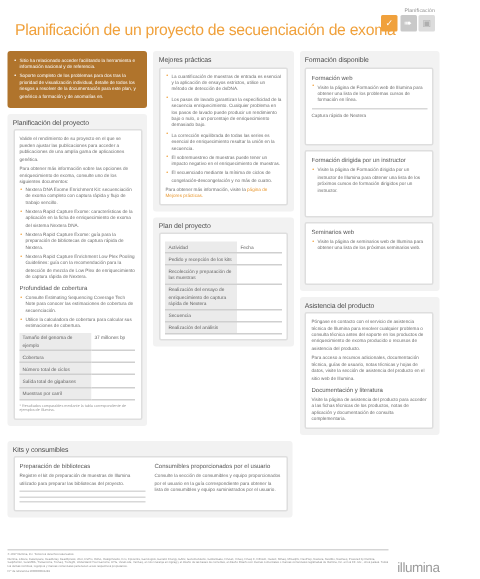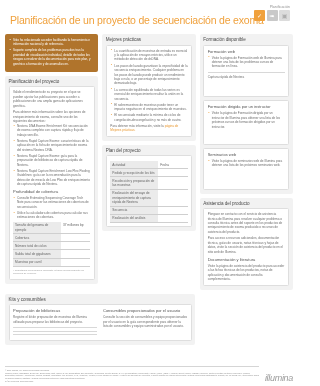--- a/index.html
+++ b/index.html
@@ -95,21 +95,21 @@
   .wide > div { flex: 1 1 0; min-width: 0; }
   .rule { height: 0.5px; background: #d8d8d8; margin: 3px 0 2.5px 0; }
 
   
   .footer {
     position: absolute; left: 5px; right: 5px; bottom: 3px;
     display: flex; align-items: flex-end; gap: 6px;
   }
   .footer-text { flex: 1; font-size: 1.9px; line-height: 1.5; color: #8a8a8a; }
   .footer-line { height: 0.5px; background: #d5d5d5; margin-bottom: 2px; }
-  .logo { font-size: 9px; color: #9b9b9b; letter-spacing: -0.3px; white-space: nowrap; font-style: italic; }
+  .logo { font-size: 9px; color: #9b9b9b; letter-spacing: -0.3px; white-space: nowrap; }
 </style>
 </head>
 <body>
 
 <div class="page">
 
   <div class="header">
     <div class="title">Planificación de un proyecto de secuenciación de exoma</div>
     <div class="stage">
       <div class="stage-label">Planificación</div>

